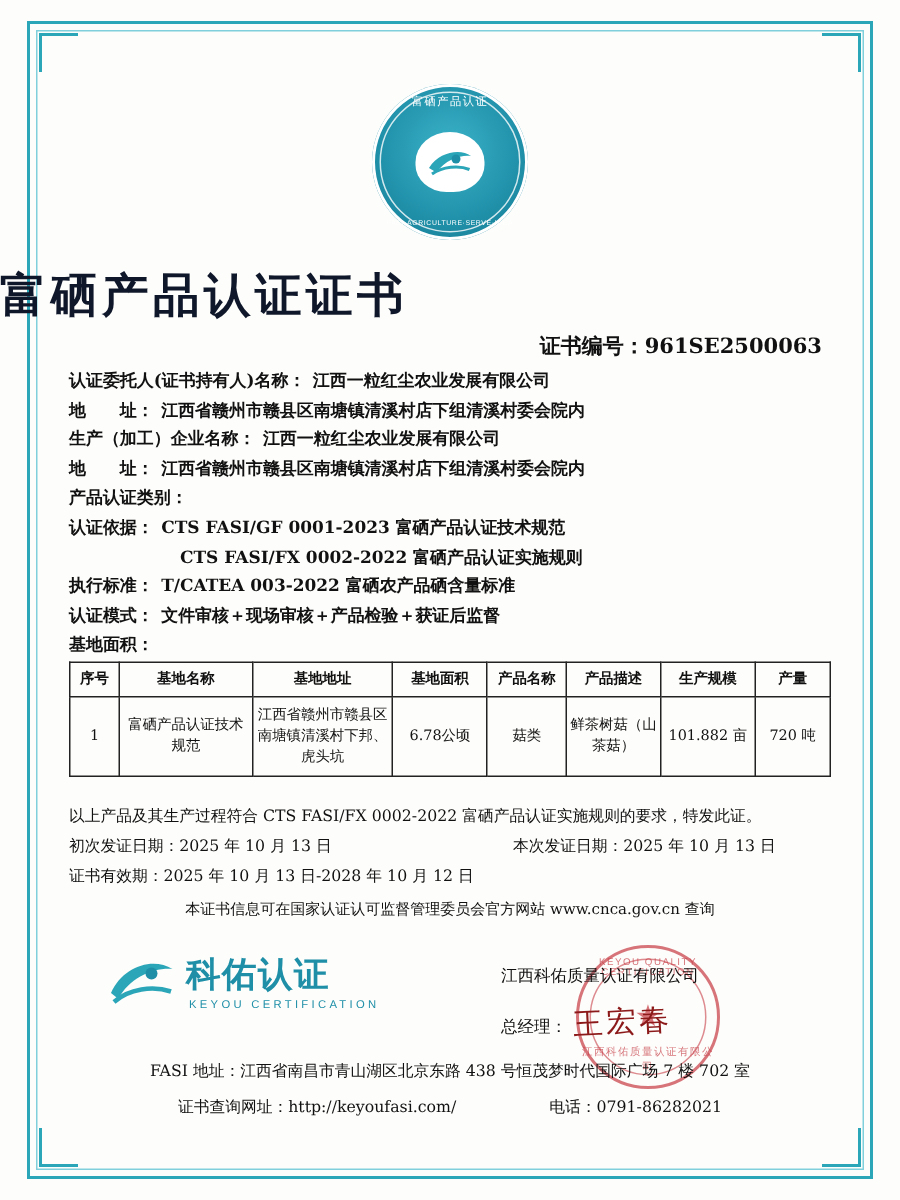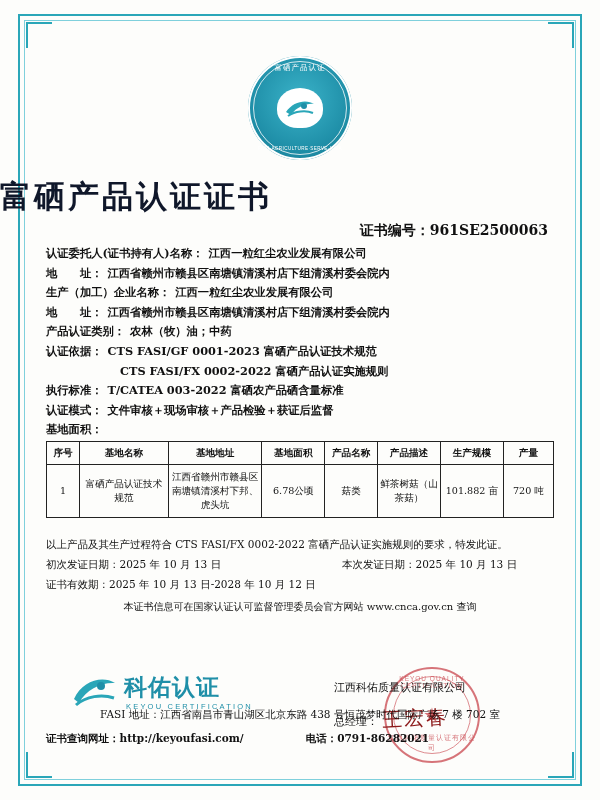--- a/index.html
+++ b/index.html
@@ -186,21 +186,21 @@
   .dates .d1 { width: 250px; }
   .statement .center-note {
     text-align: center;
     margin-top: 3px;
     font-size: 10px;
   }
 
   
   .logo-row {
     position: absolute;
-    left: 46px; top: 665px; width: 508px;
+    left: 46px; top: 628px; width: 508px;
     height: 70px;
   }
   .ky-logo {
     position: absolute;
     left: 22px; top: 4px;
     display: flex;
     align-items: center;
   }
   .ky-mark {
     width: 52px; height: 46px;
@@ -279,21 +279,21 @@
 
   
   .contact {
     position: absolute;
     left: 46px; top: 702px; width: 508px;
     text-align: center;
     font-family: "DejaVu Serif", serif;
     font-size: 10.5px;
     line-height: 24px;
   }
-  .contact .row2 { display: flex; gap: 62px; font-weight: bold; }
+  .contact .row2 { display: flex; justify-content: center; gap: 62px; }
 </style>
 </head>
 <body>
 
 <div class="page">
 
   <div class="frame-outer"></div>
   <div class="frame-inner"></div>
   <div class="corner tl"></div>
   <div class="corner tr"></div>
@@ -333,21 +333,20 @@
     <div class="frow">
       <span class="flabel">生产（加工）企业名称：</span>
       <span class="fvalue bold">江西一粒红尘农业发展有限公司</span>
     </div>
     <div class="frow">
       <span class="flabel">地　　址：</span>
       <span class="fvalue bold">江西省赣州市赣县区南塘镇清溪村店下组清溪村委会院内</span>
     </div>
     <div class="frow">
       <span class="flabel">产品认证类别：</span>
-      <span class="fvalue bold">农林（牧）油；中药</span>
     </div>
     <div class="frow">
       <span class="flabel">认证依据：</span>
       <span class="fvalue bold">CTS FASI/GF 0001-2023 富硒产品认证技术规范</span>
     </div>
     <div class="fcont">CTS FASI/FX 0002-2022 富硒产品认证实施规则</div>
     <div class="frow">
       <span class="flabel">执行标准：</span>
       <span class="fvalue bold">T/CATEA 003-2022 富硒农产品硒含量标准</span>
     </div>

